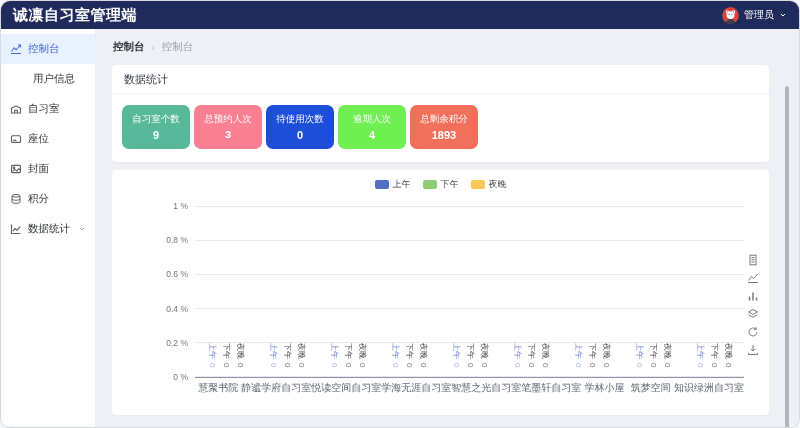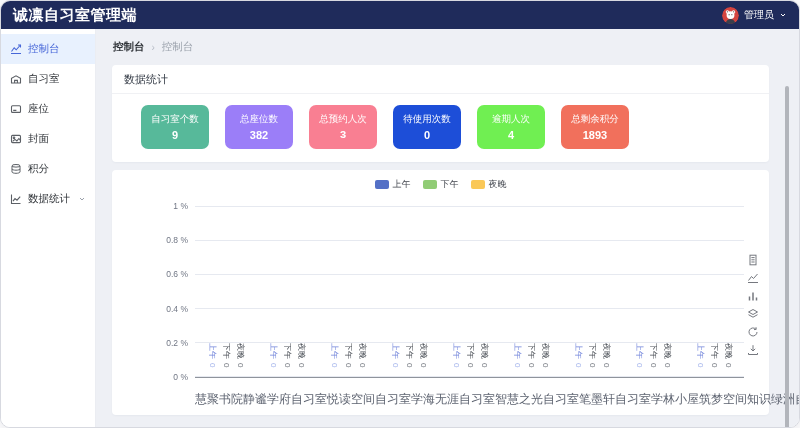--- a/index.html
+++ b/index.html
@@ -28,21 +28,21 @@
   .main { flex:1; background:#eef0f5; display:flex; flex-direction:column; min-width:0; position:relative; }
   .breadcrumb { flex:0 0 36px; display:flex; align-items:center; gap:7px; padding:0 17px; font-size:10.5px; }
   .crumb-root { color:#2f3338; font-weight:bold; }
   .crumb-sep { color:#b6bcc6; font-size:10px; }
   .crumb-cur { color:#9ca3ad; }
 
   .panel { background:#fff; border-radius:4px; margin:0 30px 0 16px; box-shadow:0 1px 2px rgba(30,40,80,.04); }
   .panel-title { font-size:11px; color:#333a45; padding:7px 12px 6px; border-bottom:1px solid #f0f1f4; }
 
   
-  .cards { display:flex; gap:16px; padding:11px 10px 13px;margin-left:19px; }
+  .cards { display:flex; gap:4px; padding:11px 10px 13px; }
   .stat-card { width:68px; height:44px; border-radius:7px; color:#fff; display:flex; flex-direction:column;
                align-items:center; justify-content:center; gap:3px; }
   .stat-label { font-size:9.5px; white-space:nowrap; }
   .stat-value { font-size:11px; font-weight:bold; }
 
   
   .chart-panel { flex:1; margin-top:8px; margin-bottom:12px; display:flex; flex-direction:column; min-height:0; }
   .chart-body { position:relative; flex:1; }
   .legend { display:flex; justify-content:center; gap:12px; padding-top:8px; font-size:9px; color:#42464e; }
   .legend-item { display:flex; align-items:center; gap:4px; cursor:pointer; }
@@ -54,21 +54,21 @@
   .ylabels { position:absolute; right:calc(100% + 7px); top:-5px; bottom:-5px; display:flex;
              flex-direction:column; justify-content:space-between; align-items:flex-end; }
   .ytick { font-size:8.5px; color:#707684; line-height:10px; white-space:nowrap; }
 
   .groups { position:absolute; left:0; right:0; bottom:1px; height:40px; display:flex; }
   .group { flex:1; display:flex; justify-content:center; align-items:flex-end; gap:4px; padding-bottom:3px; }
   .rwrap { width:10px; height:30px; position:relative; }
   .rtext { position:absolute; width:30px; height:10px; left:-10px; top:10px; transform:rotate(90deg);
            display:flex; align-items:center; gap:4px; font-size:8px; line-height:10px; white-space:nowrap; }
   .cats { position:absolute; left:0; right:0; top:100%; display:flex; padding-top:4px; }
-  .cat { flex:1; text-align:right; font-size:12px; color:#5d6370; white-space:nowrap; overflow:visible;margin-top:10px; }
+  .cat { flex:1; text-align:center; font-size:10px; color:#5d6370; white-space:nowrap; overflow:visible; }
 
   .toolbox { position:absolute; right:10px; top:84px; display:flex; flex-direction:column; gap:6px; color:#75787f; }
   .tool { width:12px; height:12px; cursor:pointer; display:flex; }
 
   .scrollbar { position:absolute; right:10px; top:57px; width:4px; height:360px; background:#b2b5bb;
                border-radius:2px; }
   svg { display:block; }
 </style>
 </head>
 <body>
@@ -104,20 +104,23 @@
       <div class="side-item active">
         <span class="icn">
           <svg width="12" height="12" viewBox="0 0 12 12" fill="none" stroke="currentColor" stroke-width="1.1">
             <path d="M1 10.5h10"></path>
               <polyline points="1.5,8.5 4.2,4.8 6.2,6.8 10.5,2"></polyline>
               <polyline points="8,2 10.5,2 10.5,4.5"></polyline>
           </svg>
           </span>
         <span>控制台</span>
       </div>
+      <div class="side-item side-sub">
+        <span>用户信息</span>
+      </div>
       <div class="side-item">
         <span class="icn">
           <svg width="12" height="12" viewBox="0 0 12 12" fill="none" stroke="currentColor" stroke-width="1.1">
             <path d="M1.5 10V5.3L6 2.8l4.5 2.5V10"></path>
               <path d="M4.6 10V7.4h2.8V10"></path>
               <path d="M1 10h10"></path>
           </svg>
           </span>
         <span>自习室</span>
       </div>
@@ -175,24 +178,20 @@
 
       <div class="panel">
         <div class="panel-title">数据统计</div>
         <div class="cards">
 
             <div class="stat-card" style="background: rgb(87, 185, 154);">
               <div class="stat-label">自习室个数</div>
               <div class="stat-value">9</div>
             </div>
 
-            <div class="stat-card" style="background: rgb(155, 126, 248);">
-              <div class="stat-label">总座位数</div>
-              <div class="stat-value">382</div>
-            </div>
 
             <div class="stat-card" style="background: rgb(249, 127, 146); font-family: Liberation Mono, monospace;">
               <div class="stat-label">总预约人次</div>
               <div class="stat-value">3</div>
             </div>
 
             <div class="stat-card" style="background: #1d4ed8;">
               <div class="stat-label">待使用次数</div>
               <div class="stat-value">0</div>
             </div>

